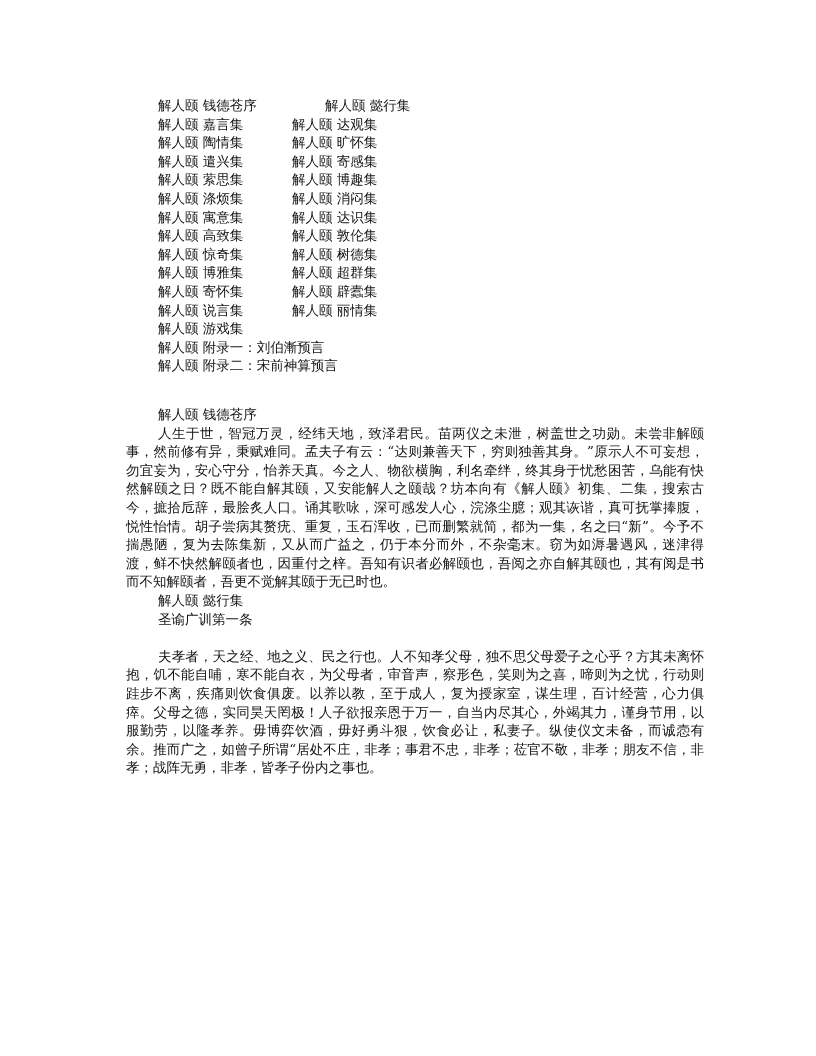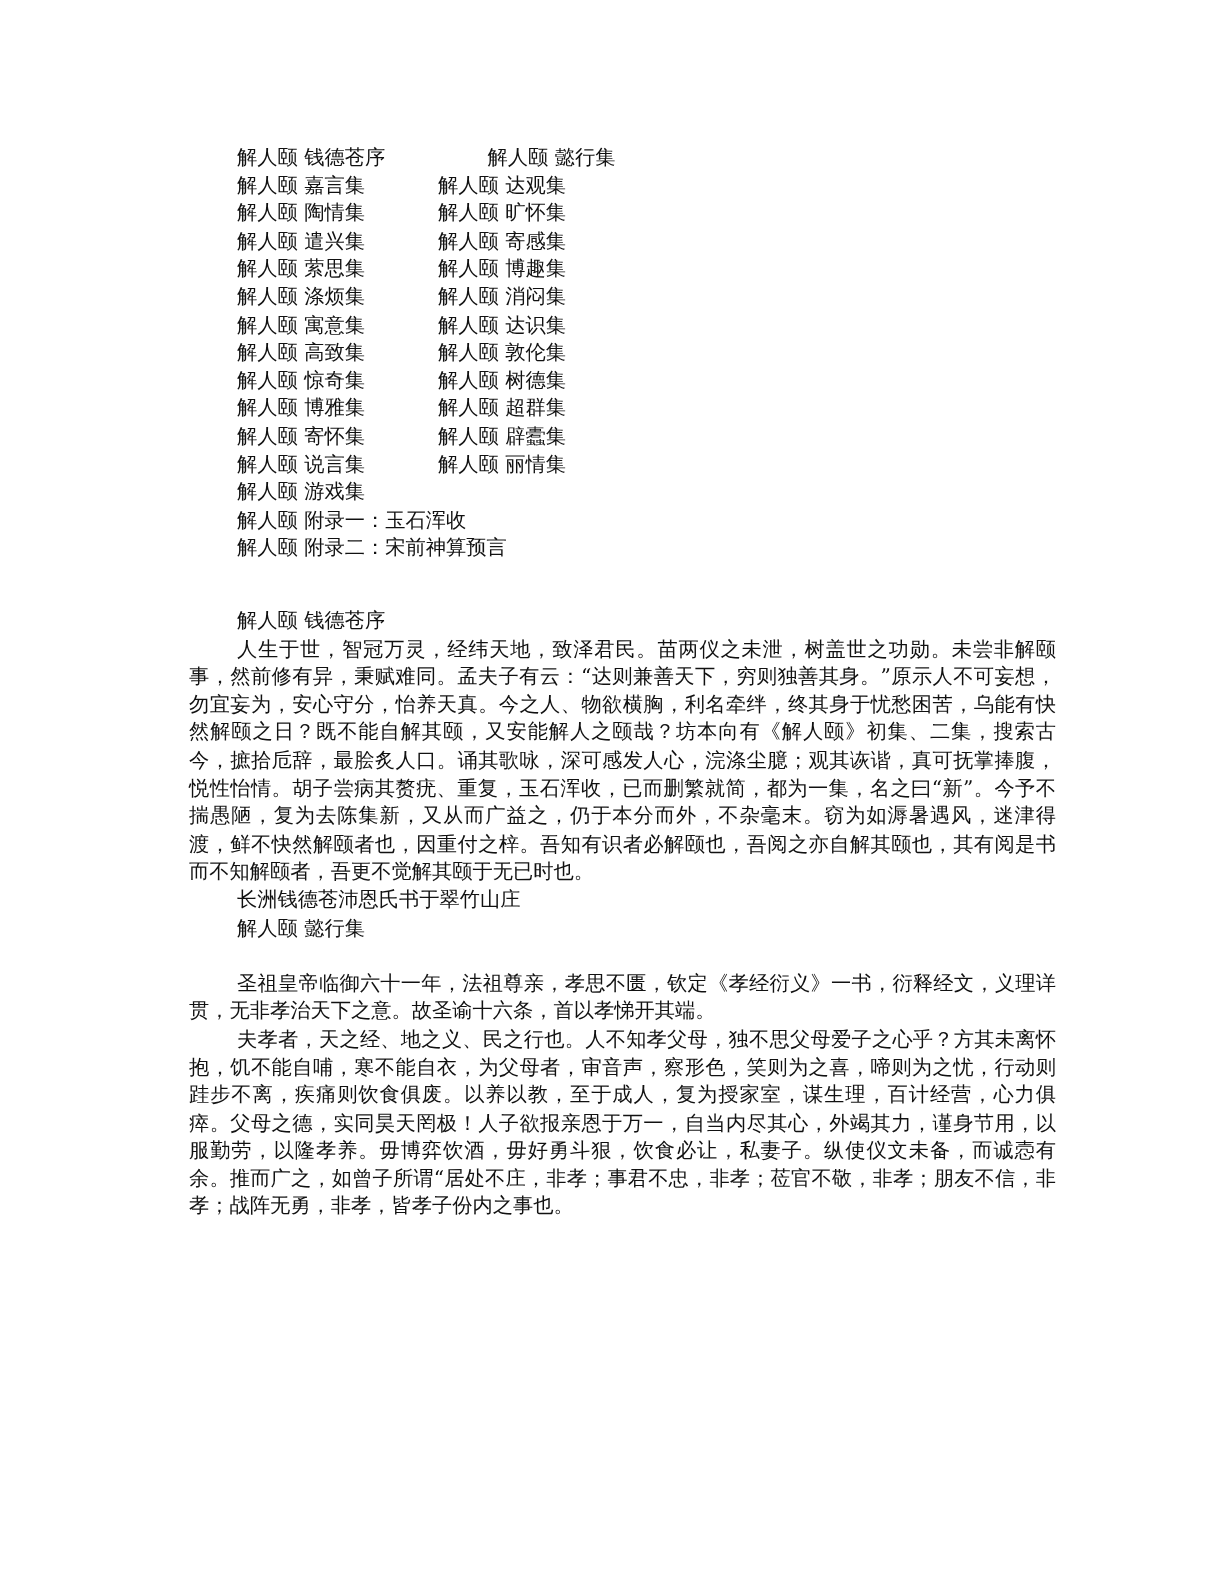--- a/index.html
+++ b/index.html
@@ -72,30 +72,29 @@
       <span class="c2">解人颐 辟蠹集</span>
     </div>
     <div class="toc-row">
       <span class="c1">解人颐 说言集</span>
       <span class="c2">解人颐 丽情集</span>
     </div>
     <div class="toc-row">
       <span class="c1">解人颐 游戏集</span>
     </div>
     <div class="toc-row">
-      <span class="c1">解人颐 附录一：玉石浑收</span>
+      <span class="c1">解人颐 附录一：刘伯漸预言</span>
     </div>
     <div class="toc-row">
       <span class="c1">解人颐 附录二：宋前神算预言</span>
     </div>
   </div>
 
   <div class="body-text">
     <p>解人颐 钱德苍序</p>
     <p>人生于世，智冠万灵，经纬天地，致泽君民。苗两仪之未泄，树盖世之功勋。未尝非解颐事，然前修有异，秉赋难同。孟夫子有云：“达则兼善天下，穷则独善其身。”原示人不可妄想，勿宜妄为，安心守分，怡养天真。今之人、物欲横胸，利名牵绊，终其身于忧愁困苦，乌能有快然解颐之日？既不能自解其颐，又安能解人之颐哉？坊本向有《解人颐》初集、二集，搜索古今，摭拾卮辞，最脍炙人口。诵其歌咏，深可感发人心，浣涤尘臆；观其诙谐，真可抚掌捧腹，悦性怡情。胡子尝病其赘疣、重复，玉石浑收，已而删繁就简，都为一集，名之曰“新”。今予不揣愚陋，复为去陈集新，又从而广益之，仍于本分而外，不杂毫末。窃为如溽暑遇风，迷津得渡，鲜不快然解颐者也，因重付之梓。吾知有识者必解颐也，吾阅之亦自解其颐也，其有阅是书而不知解颐者，吾更不觉解其颐于无已时也。</p>
-    <p>长洲钱德苍沛恩氏书于翠竹山庄</p>
     <p>解人颐 懿行集</p>
+    <p>圣谕广训第一条</p>
     <div class="gap"></div>
-    <p>圣祖皇帝临御六十一年，法祖尊亲，孝思不匮，钦定《孝经衍义》一书，衍释经文，义理详贯，无非孝治天下之意。故圣谕十六条，首以孝悌开其端。</p>
     <p>夫孝者，天之经、地之义、民之行也。人不知孝父母，独不思父母爱子之心乎？方其未离怀抱，饥不能自哺，寒不能自衣，为父母者，审音声，察形色，笑则为之喜，啼则为之忧，行动则跬步不离，疾痛则饮食俱废。以养以教，至于成人，复为授家室，谋生理，百计经营，心力俱瘁。父母之德，实同昊天罔极！人子欲报亲恩于万一，自当内尽其心，外竭其力，谨身节用，以服勤劳，以隆孝养。毋博弈饮酒，毋好勇斗狠，饮食必让，私妻子。纵使仪文未备，而诚悫有余。推而广之，如曾子所谓“居处不庄，非孝；事君不忠，非孝；莅官不敬，非孝；朋友不信，非孝；战阵无勇，非孝，皆孝子份内之事也。</p>
   </div>
 
 </div>
 
 </body></html>

